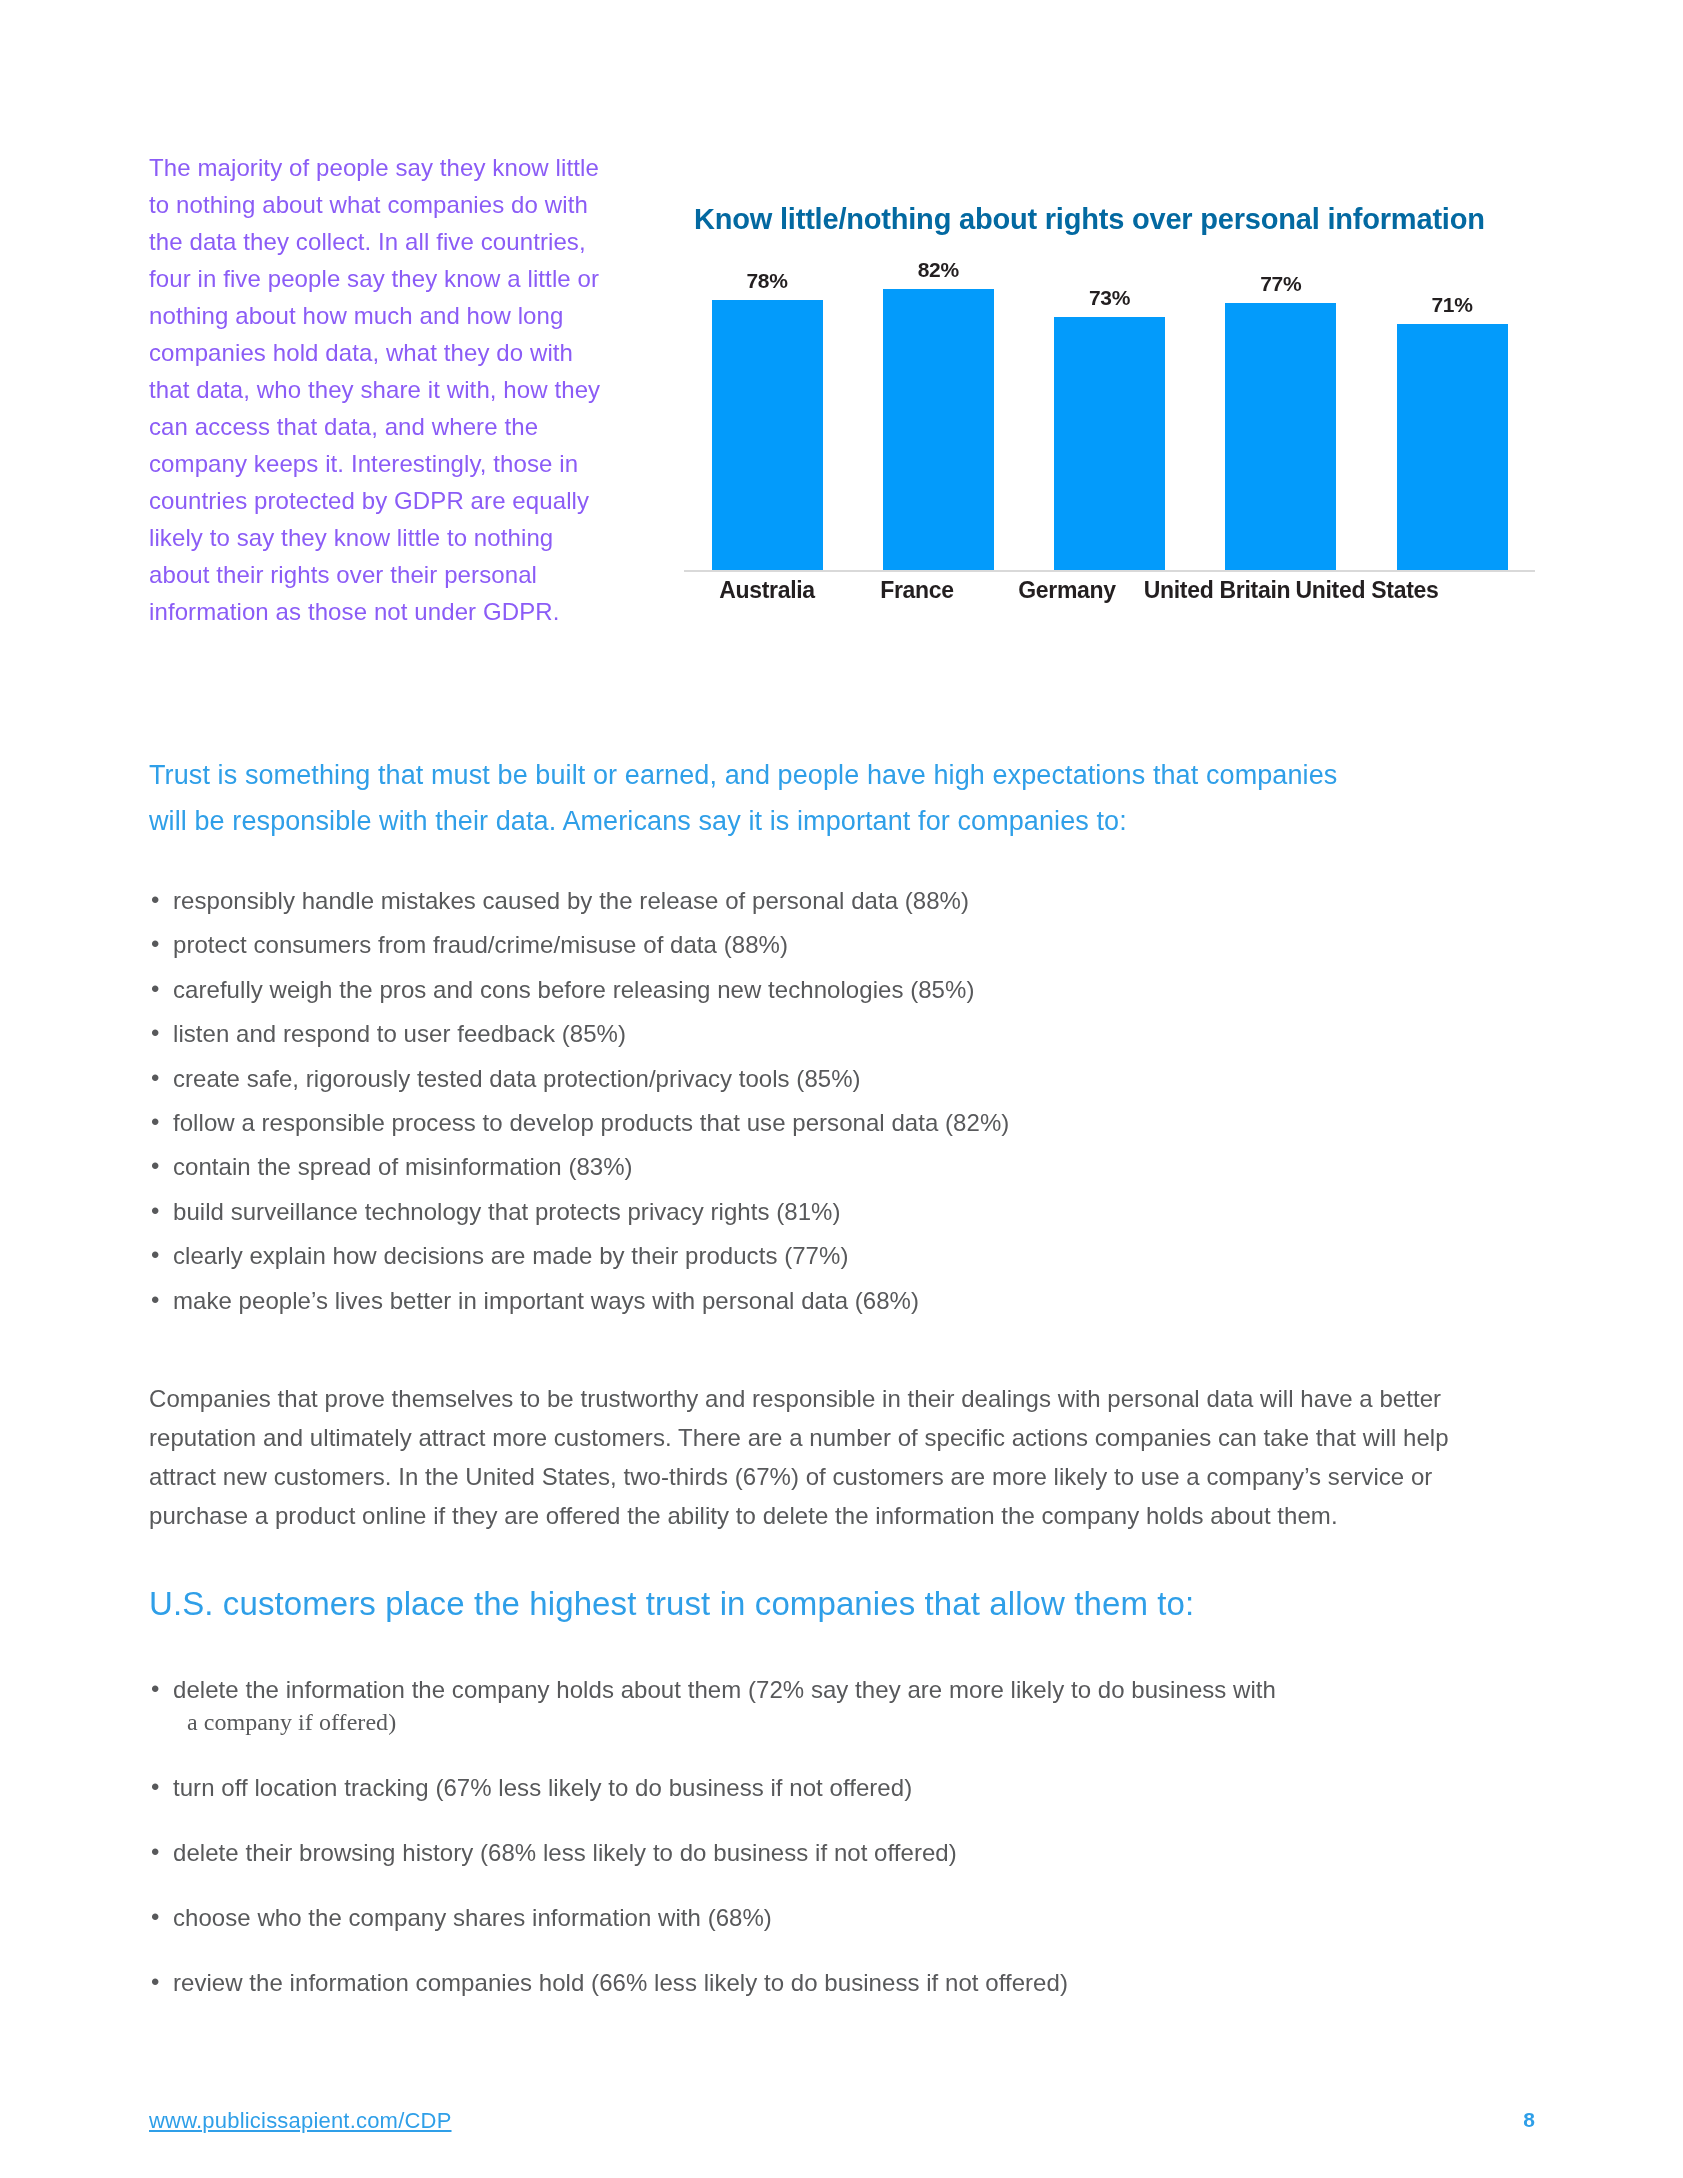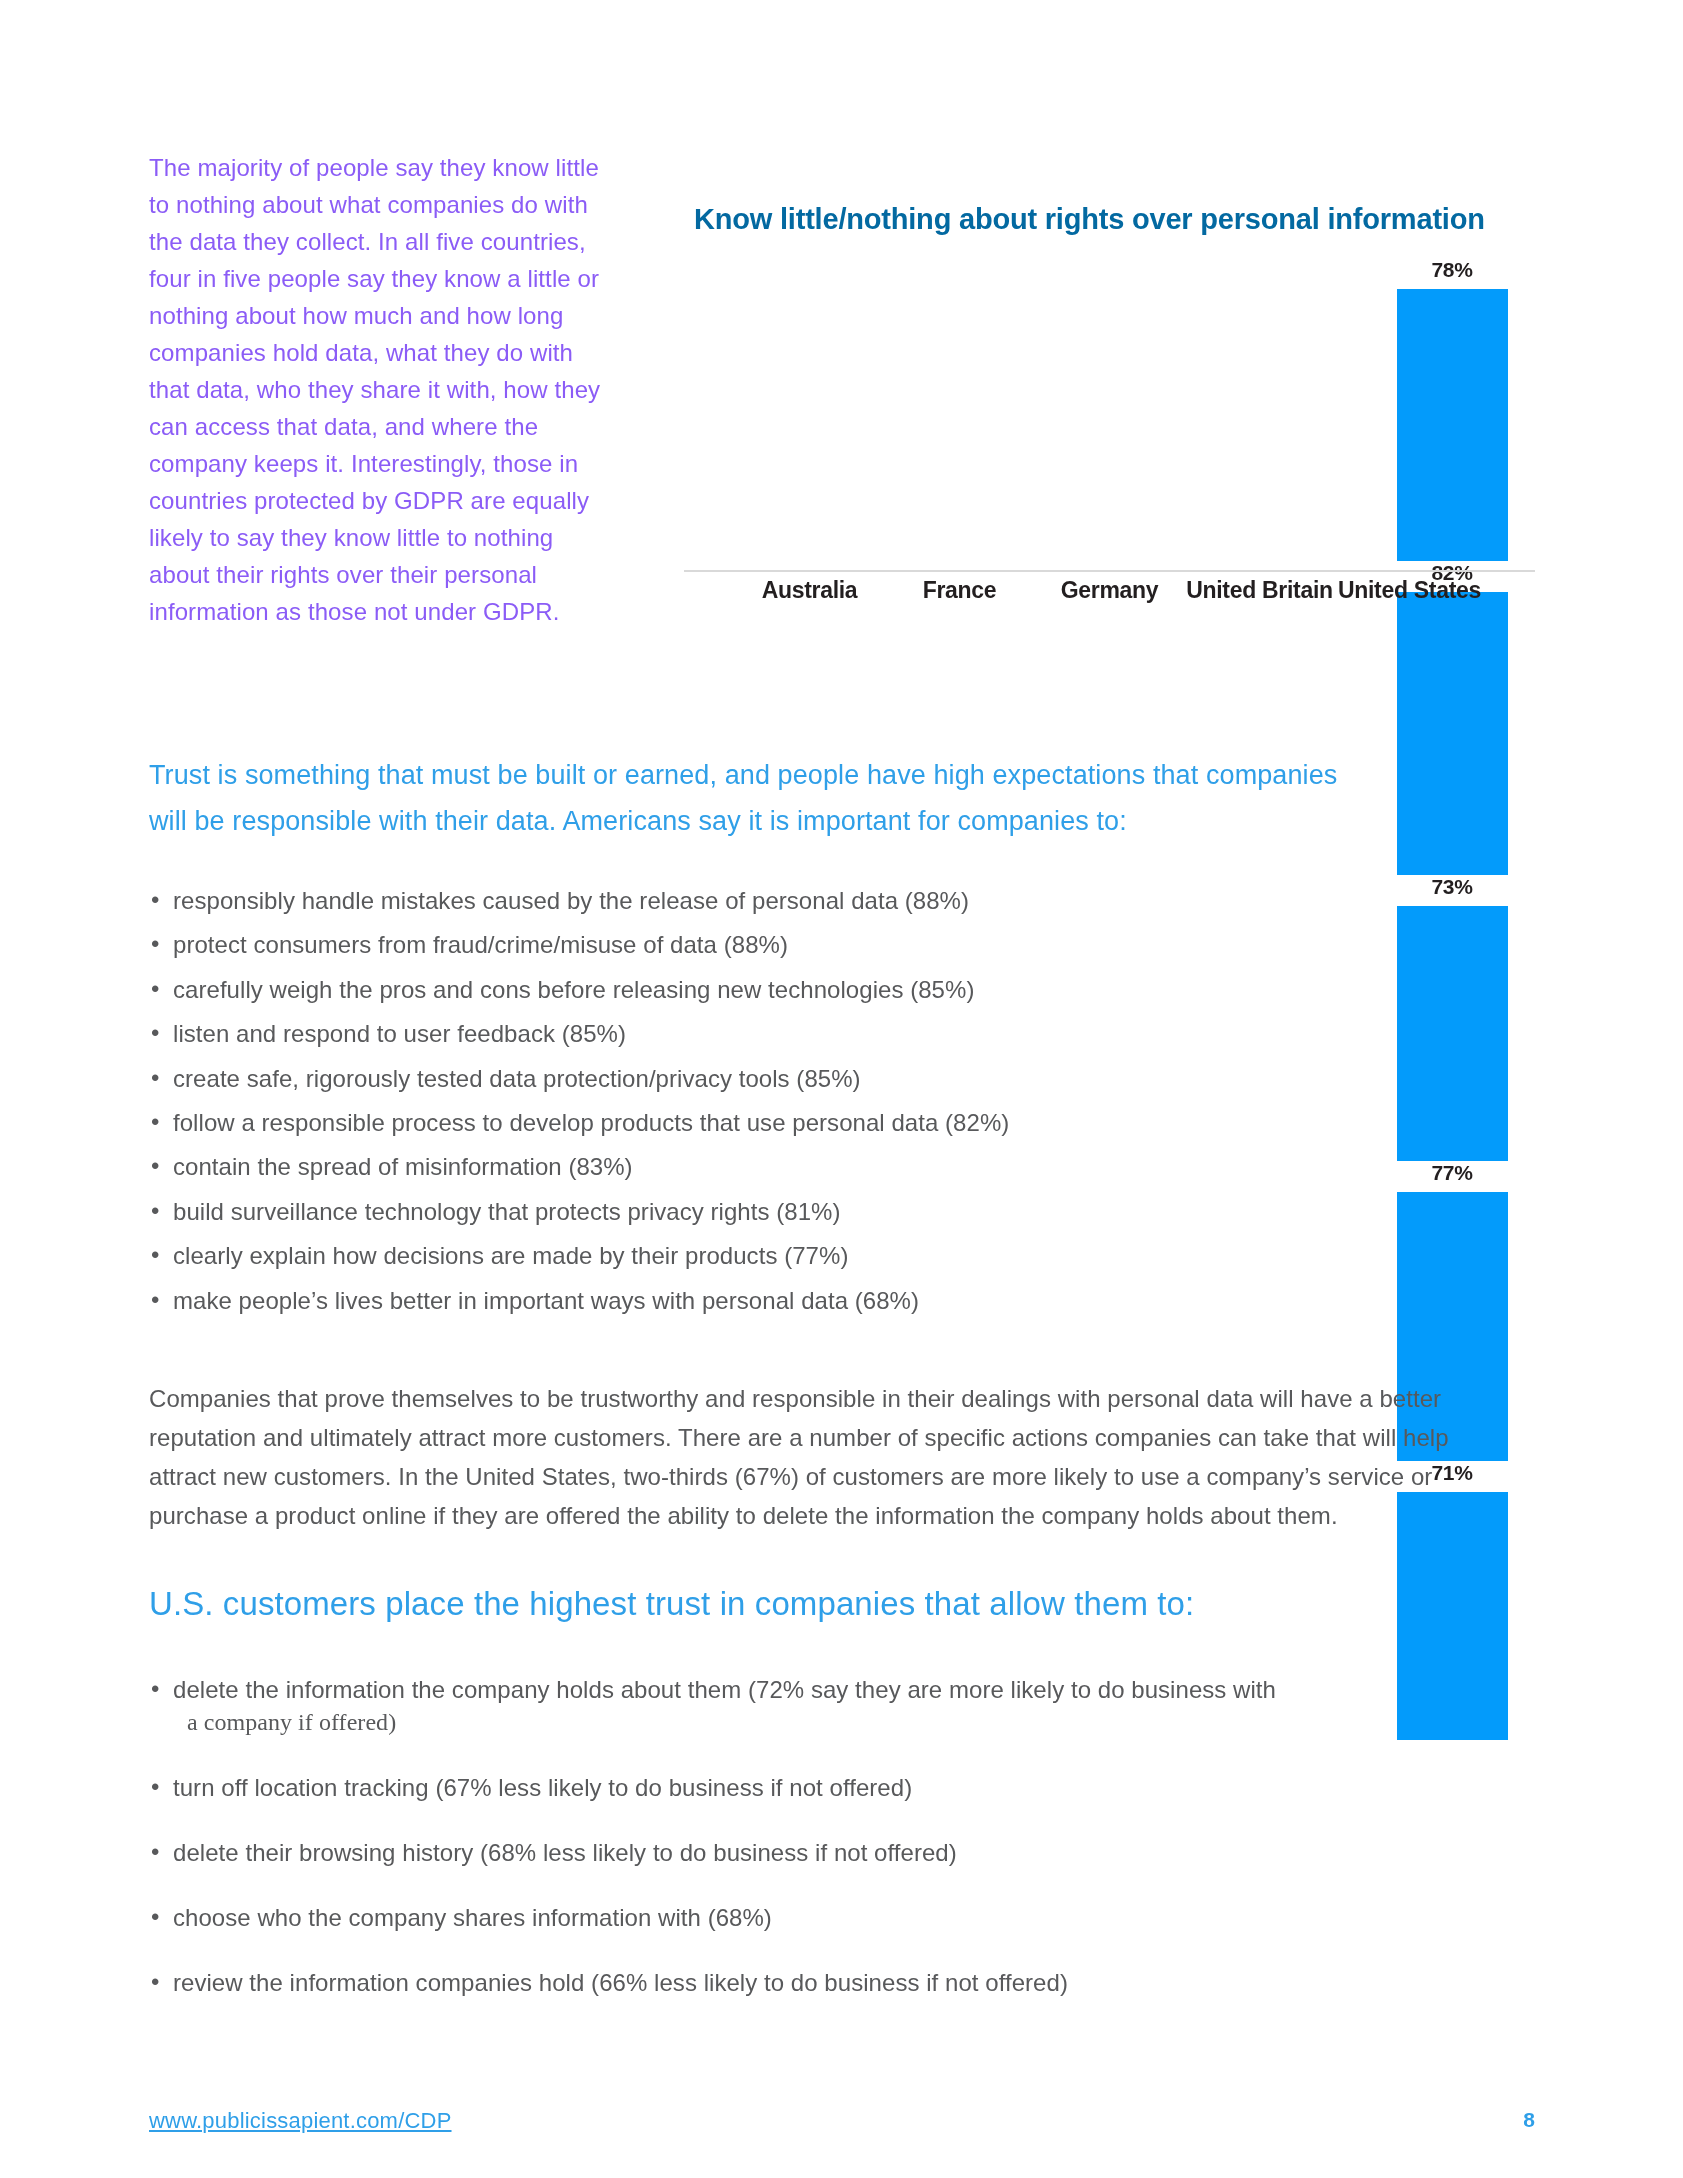--- a/index.html
+++ b/index.html
@@ -89,21 +89,20 @@
   .bars-row {
     position: absolute;
     left: 0;
     top: 0;
     width: 851px;
     height: 314px;
     display: flex;
     align-items: flex-end;
     justify-content: space-between;
     padding: 0 8px;
-    flex-direction: column;
   }
 
   .bar-slot {
     position: relative;
     width: 150px;
     height: 314px;
     display: flex;
     flex-direction: column;
     justify-content: flex-end;
     align-items: center;
@@ -121,21 +120,21 @@
     width: 111px;
     background: #039bfb;
   }
 
   .cat-labels {
     position: absolute;
     left: 0;
     top: 428px;
     width: 851px;
     display: flex;
-    justify-content: center;
+    justify-content: flex-start;
     padding: 0 8px;
   }
 
   .cat-label {
     width: 150px;
     text-align: center;
     font-size: 23px;
     font-weight: bold;
     color: #231f20;
     letter-spacing: -0.3px;

